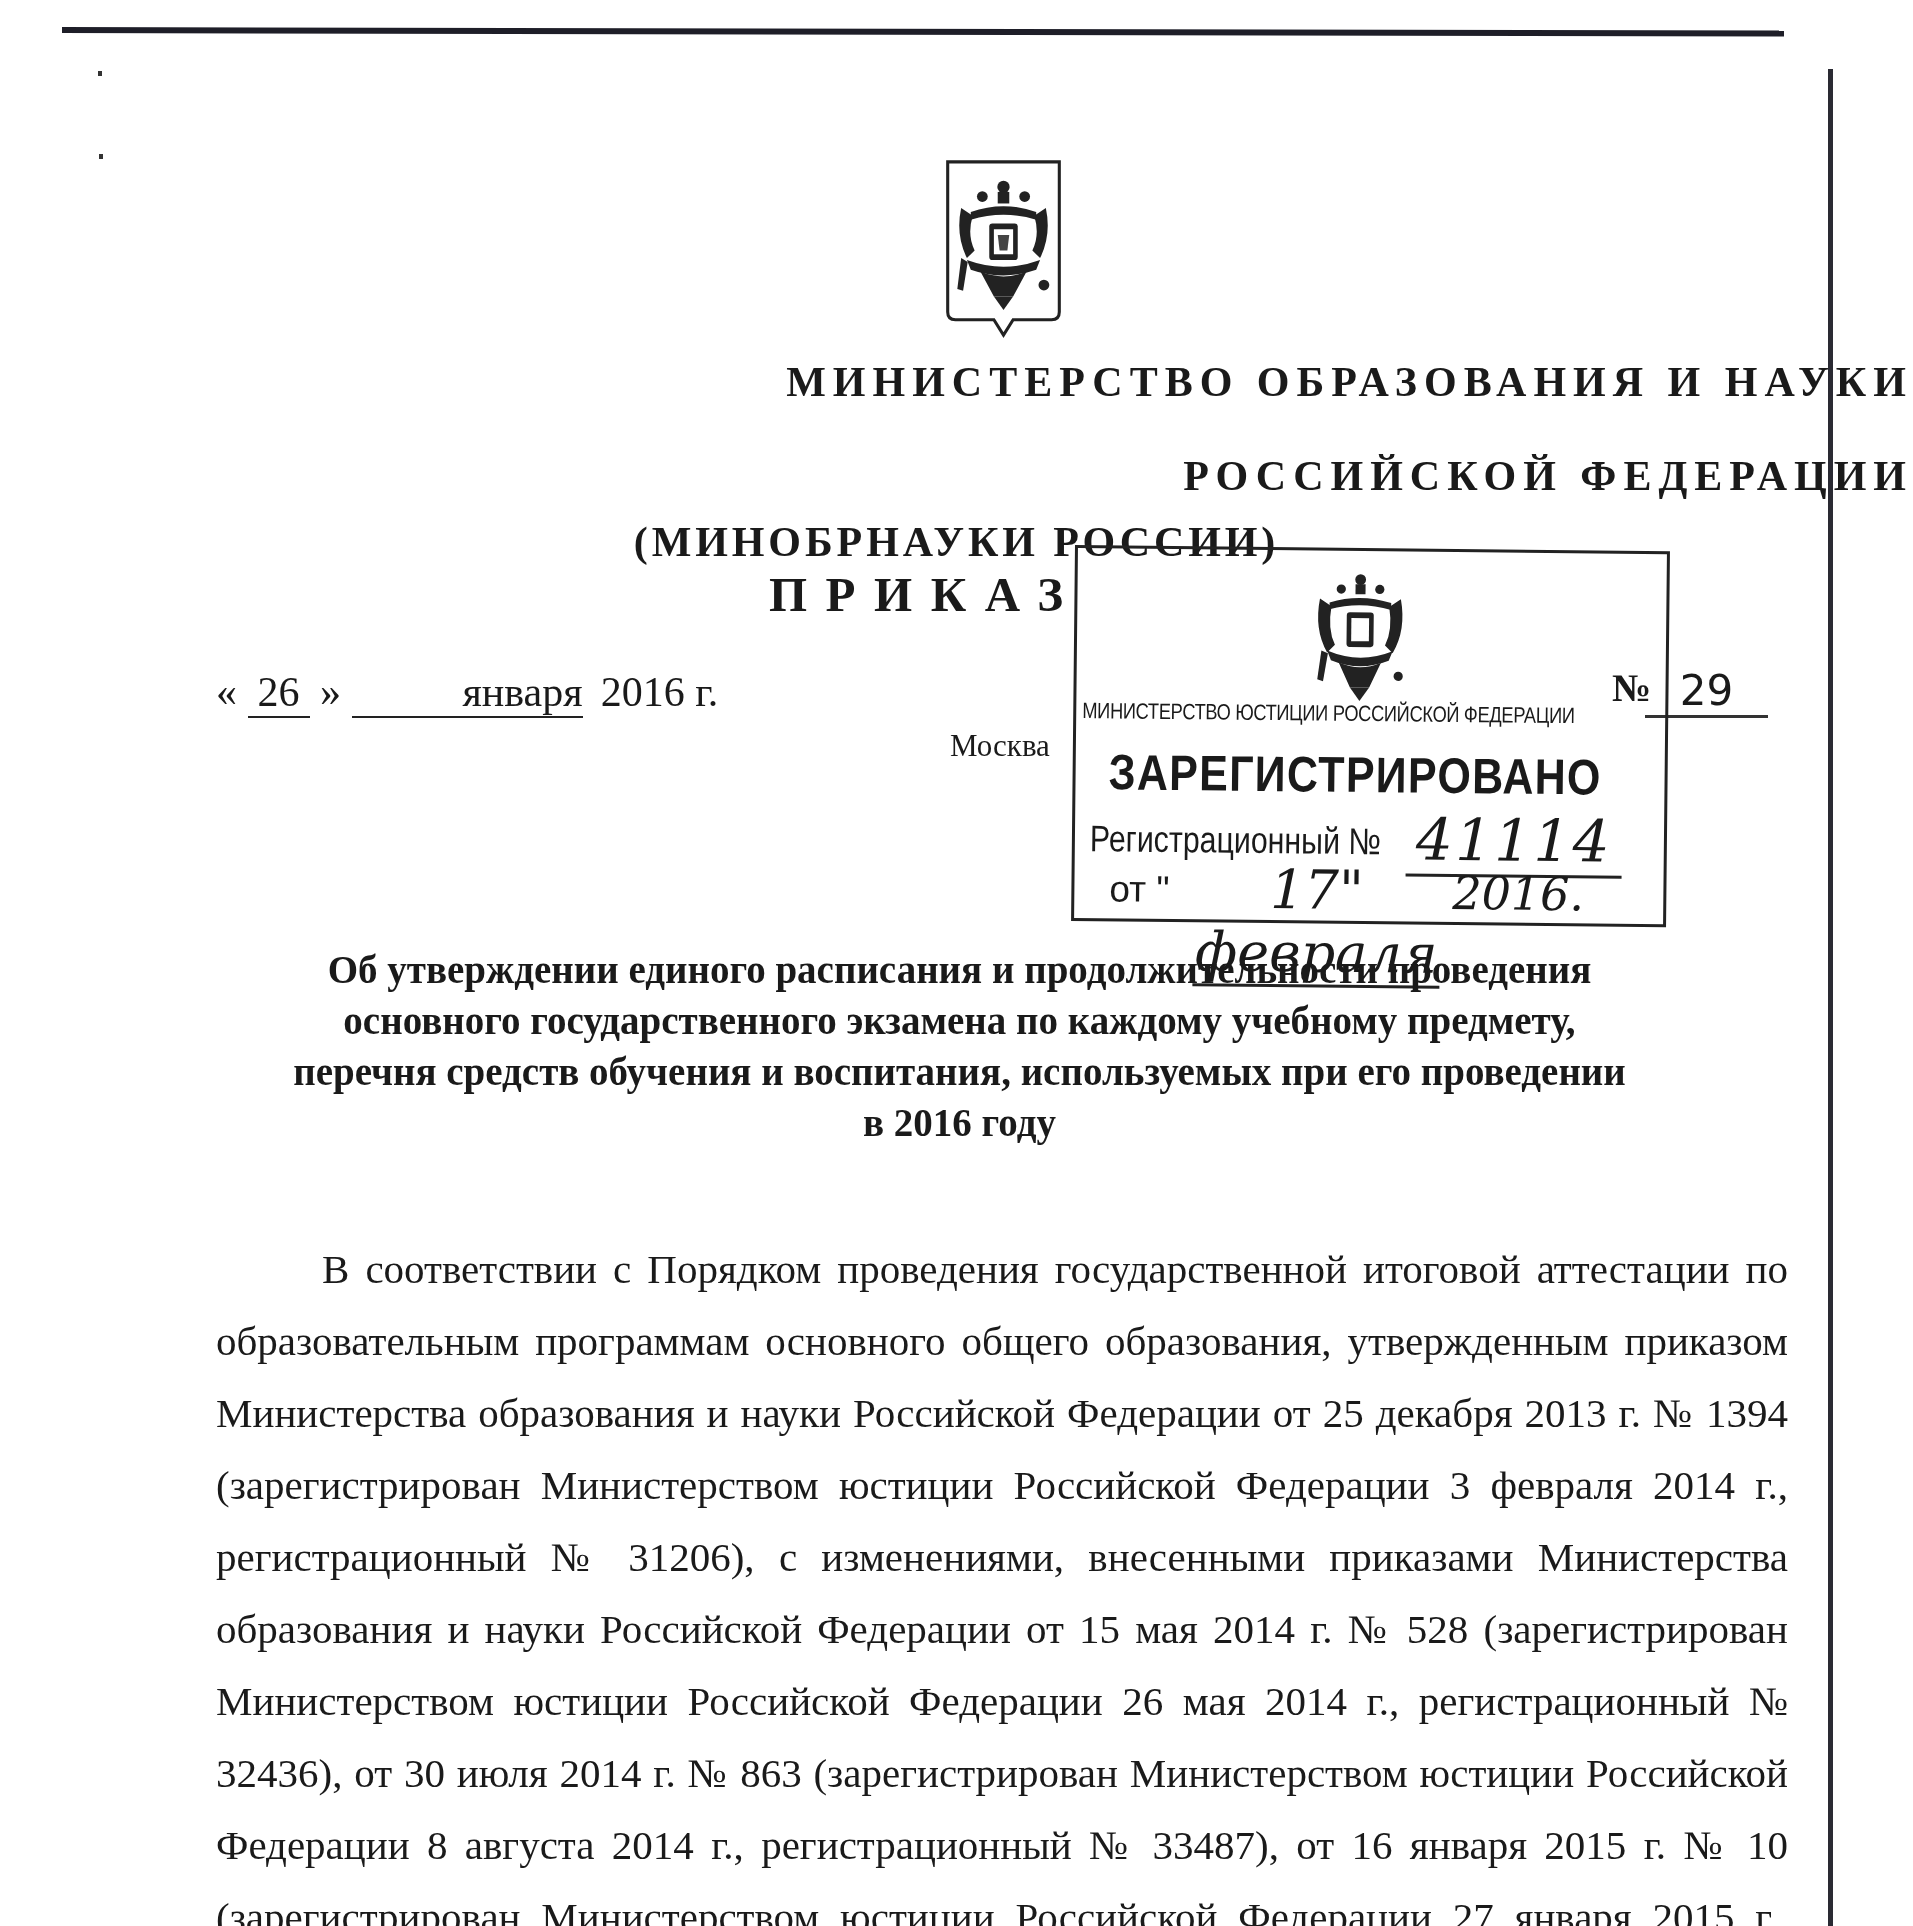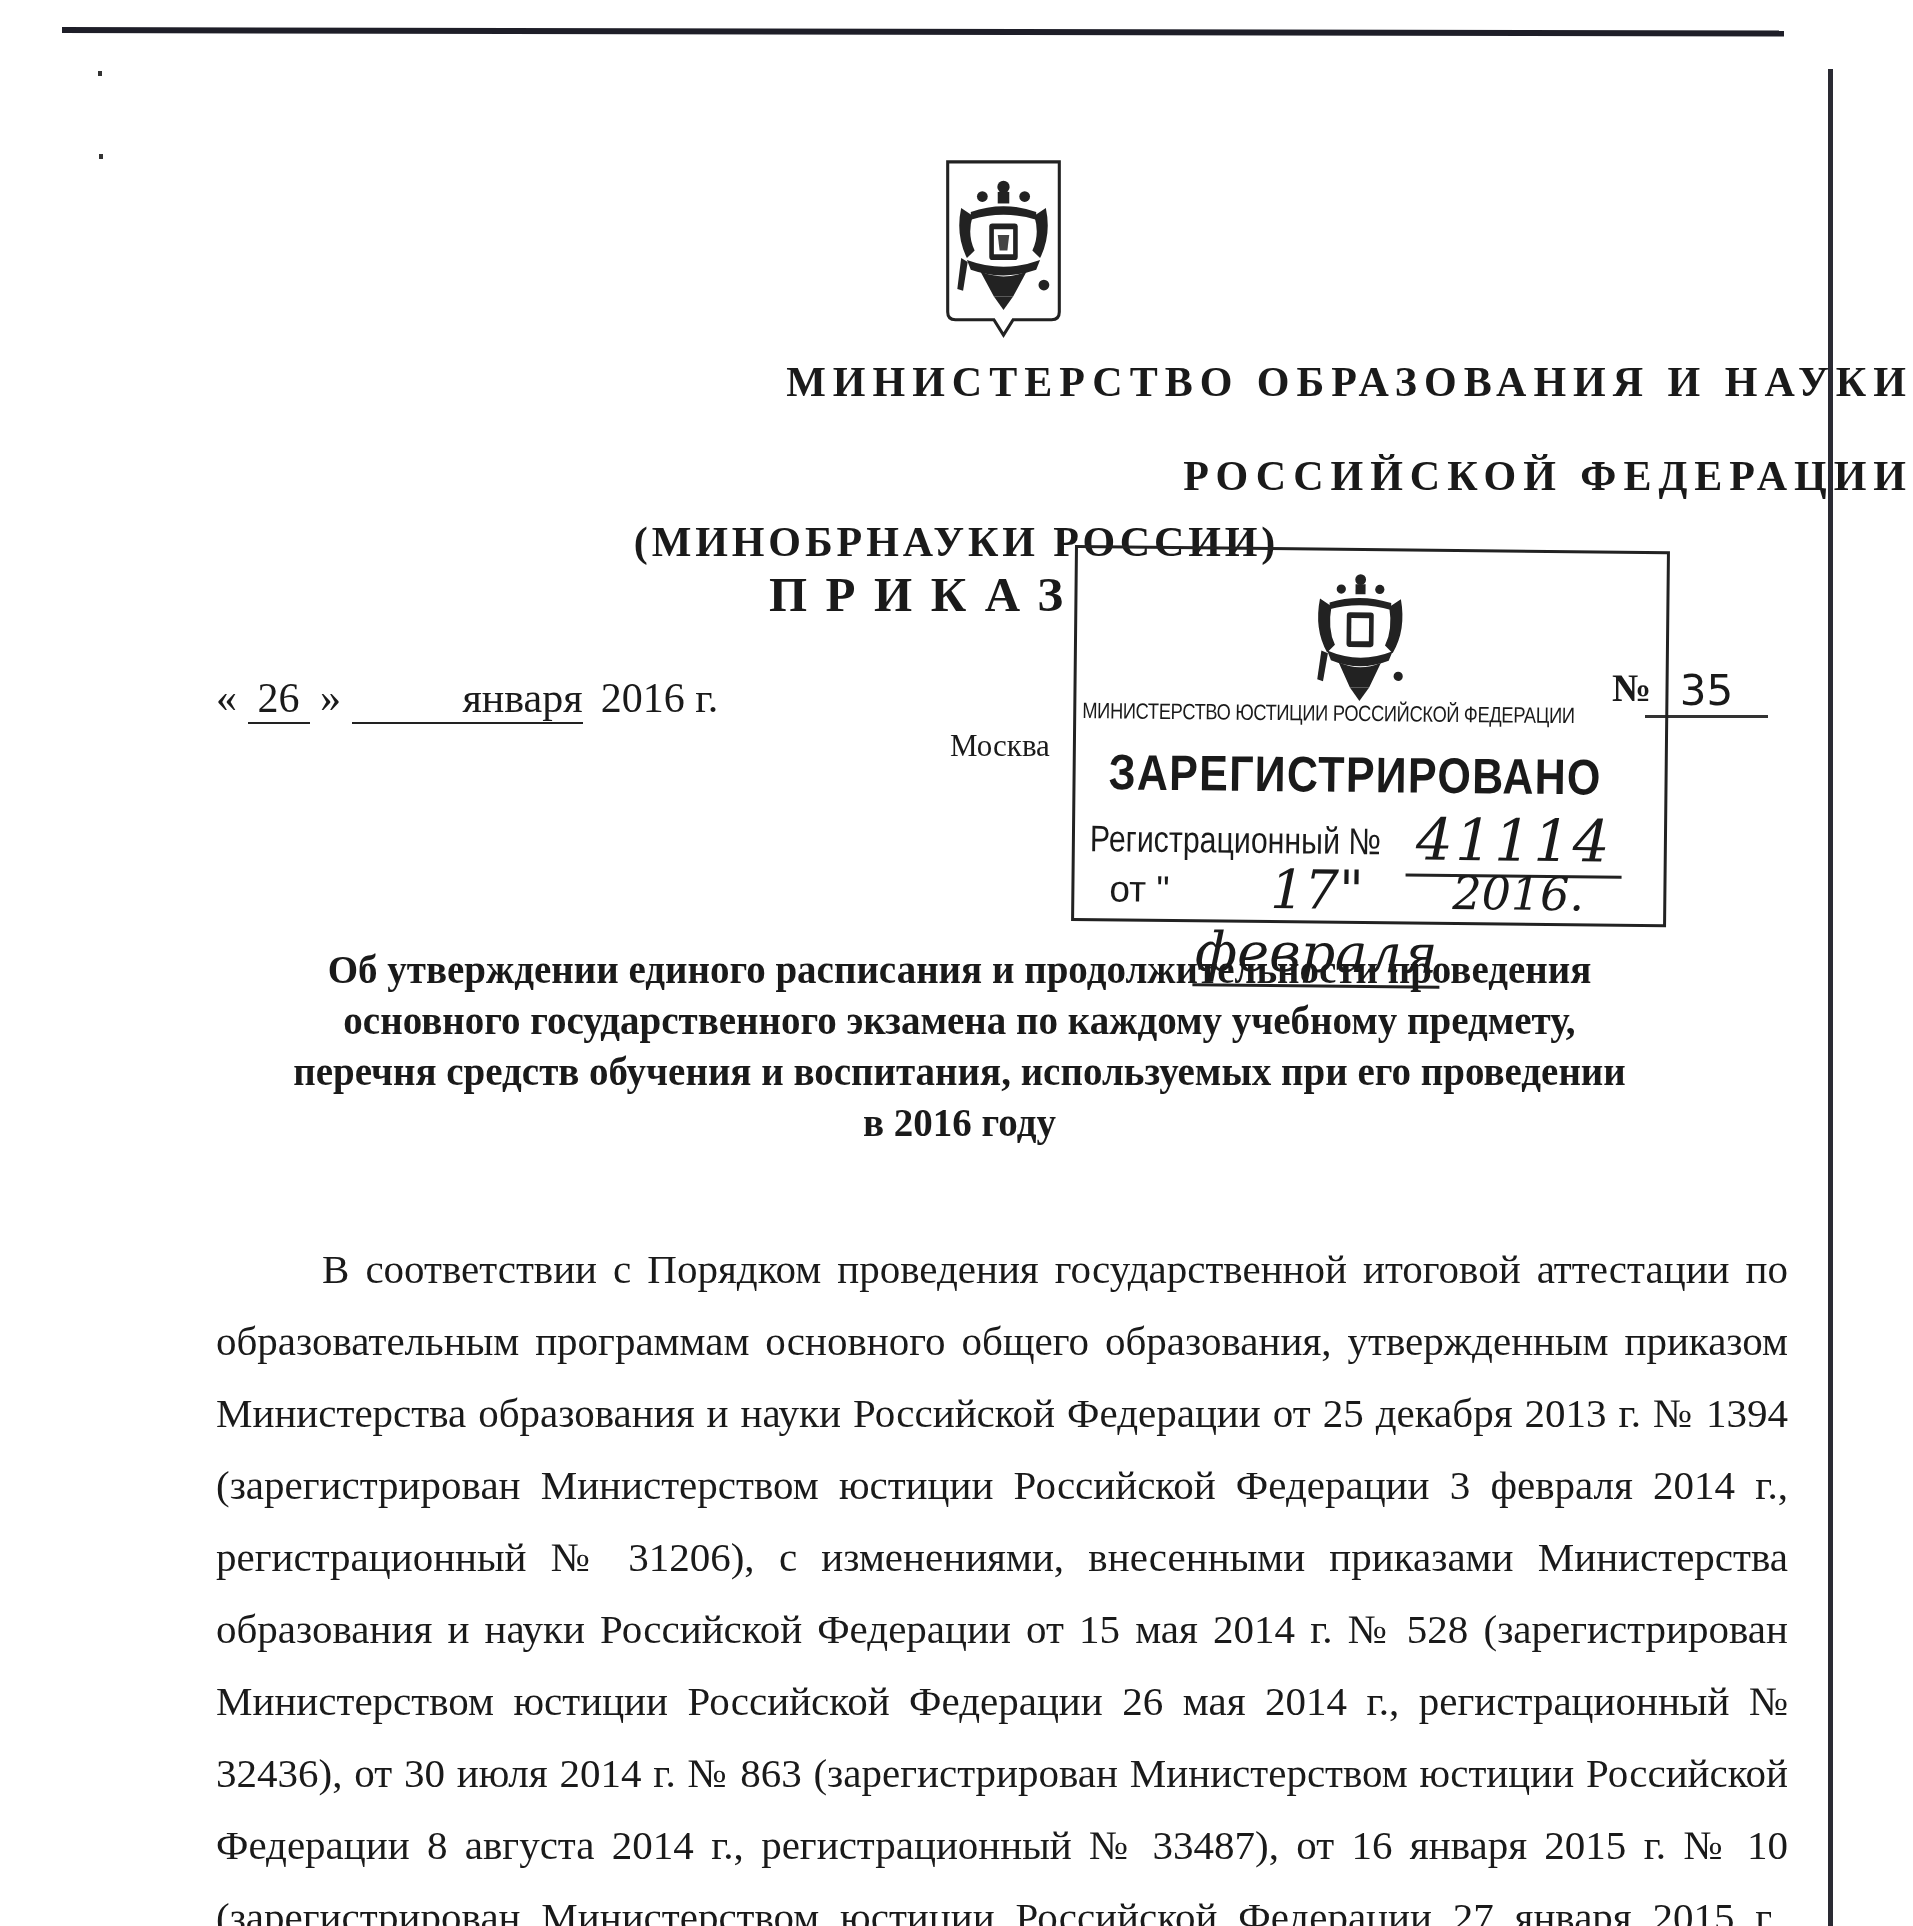--- a/index.html
+++ b/index.html
@@ -70,29 +70,29 @@
 </svg>
 
 <div class="abs ministry" style="top:358px;">МИНИСТЕРСТВО ОБРАЗОВАНИЯ И НАУКИ</div>
 <div class="abs ministry" style="top:404px;margin-top:48px;">РОССИЙСКОЙ ФЕДЕРАЦИИ</div>
 <div class="abs ministry-sub" style="top:478px;">(МИНОБРНАУКИ РОССИИ)</div>
 
 <div class="abs prikaz">ПРИКАЗ</div>
 
 <div class="abs date-line">
   <span>«</span>
-  <span class="u" style="width:62px;margin-top:6px;">26</span>
+  <span class="u" style="width:62px;">26</span>
   <span>»</span>
   <span class="u" style="width:231px;text-align:right;">января</span>
   <span style="margin-left:7.7px;">2016 г.</span>
 </div>
 
 <div class="abs moskva">Москва</div>
 <div class="abs num-label">№</div>
-<div class="abs num-val">35</div>
+<div class="abs num-val">29</div>
 
 <div class="abs stamp">
   <svg class="abs stamp-emblem" viewBox="0 0 270 350">
     <g fill="#222">
       <circle cx="135" cy="30" r="14"></circle>
       <rect x="122" y="42" width="26" height="26"></rect>
       <circle cx="85" cy="55" r="12"></circle>
         <circle cx="185" cy="55" r="12"></circle>
       <path d="M30 80 Q15 160 50 220 L70 200 Q50 160 60 100 Z"></path>
       <path d="M240 80 Q255 160 220 220 L200 200 Q220 160 210 100 Z"></path>

